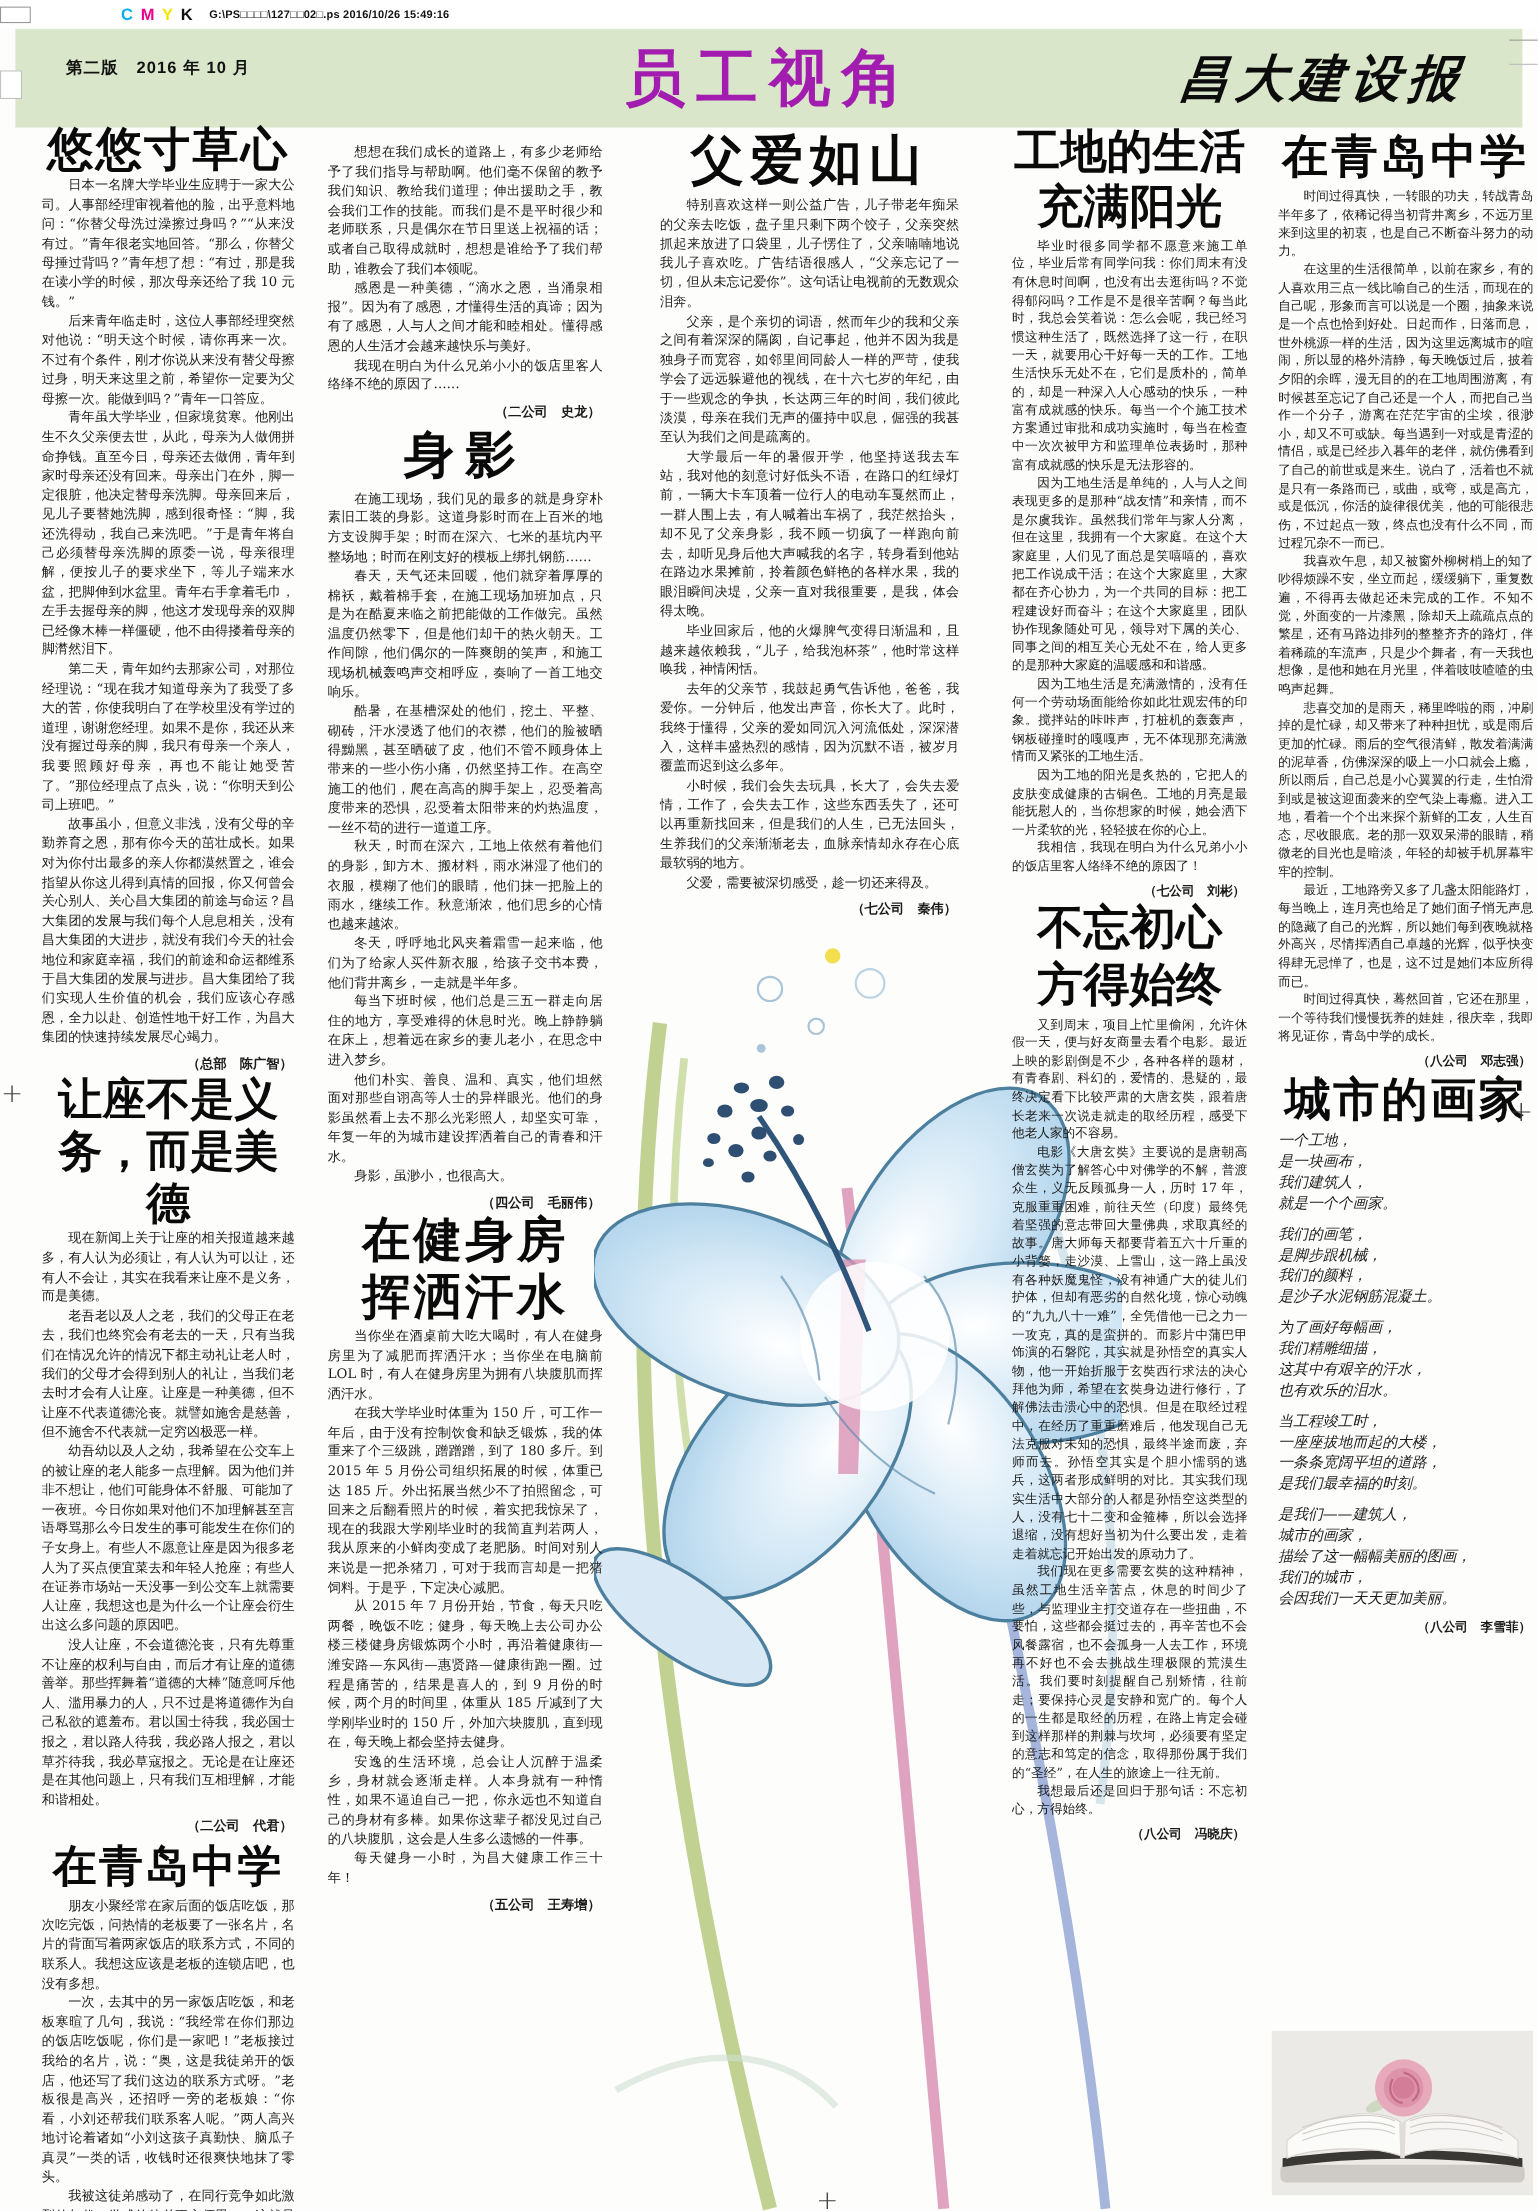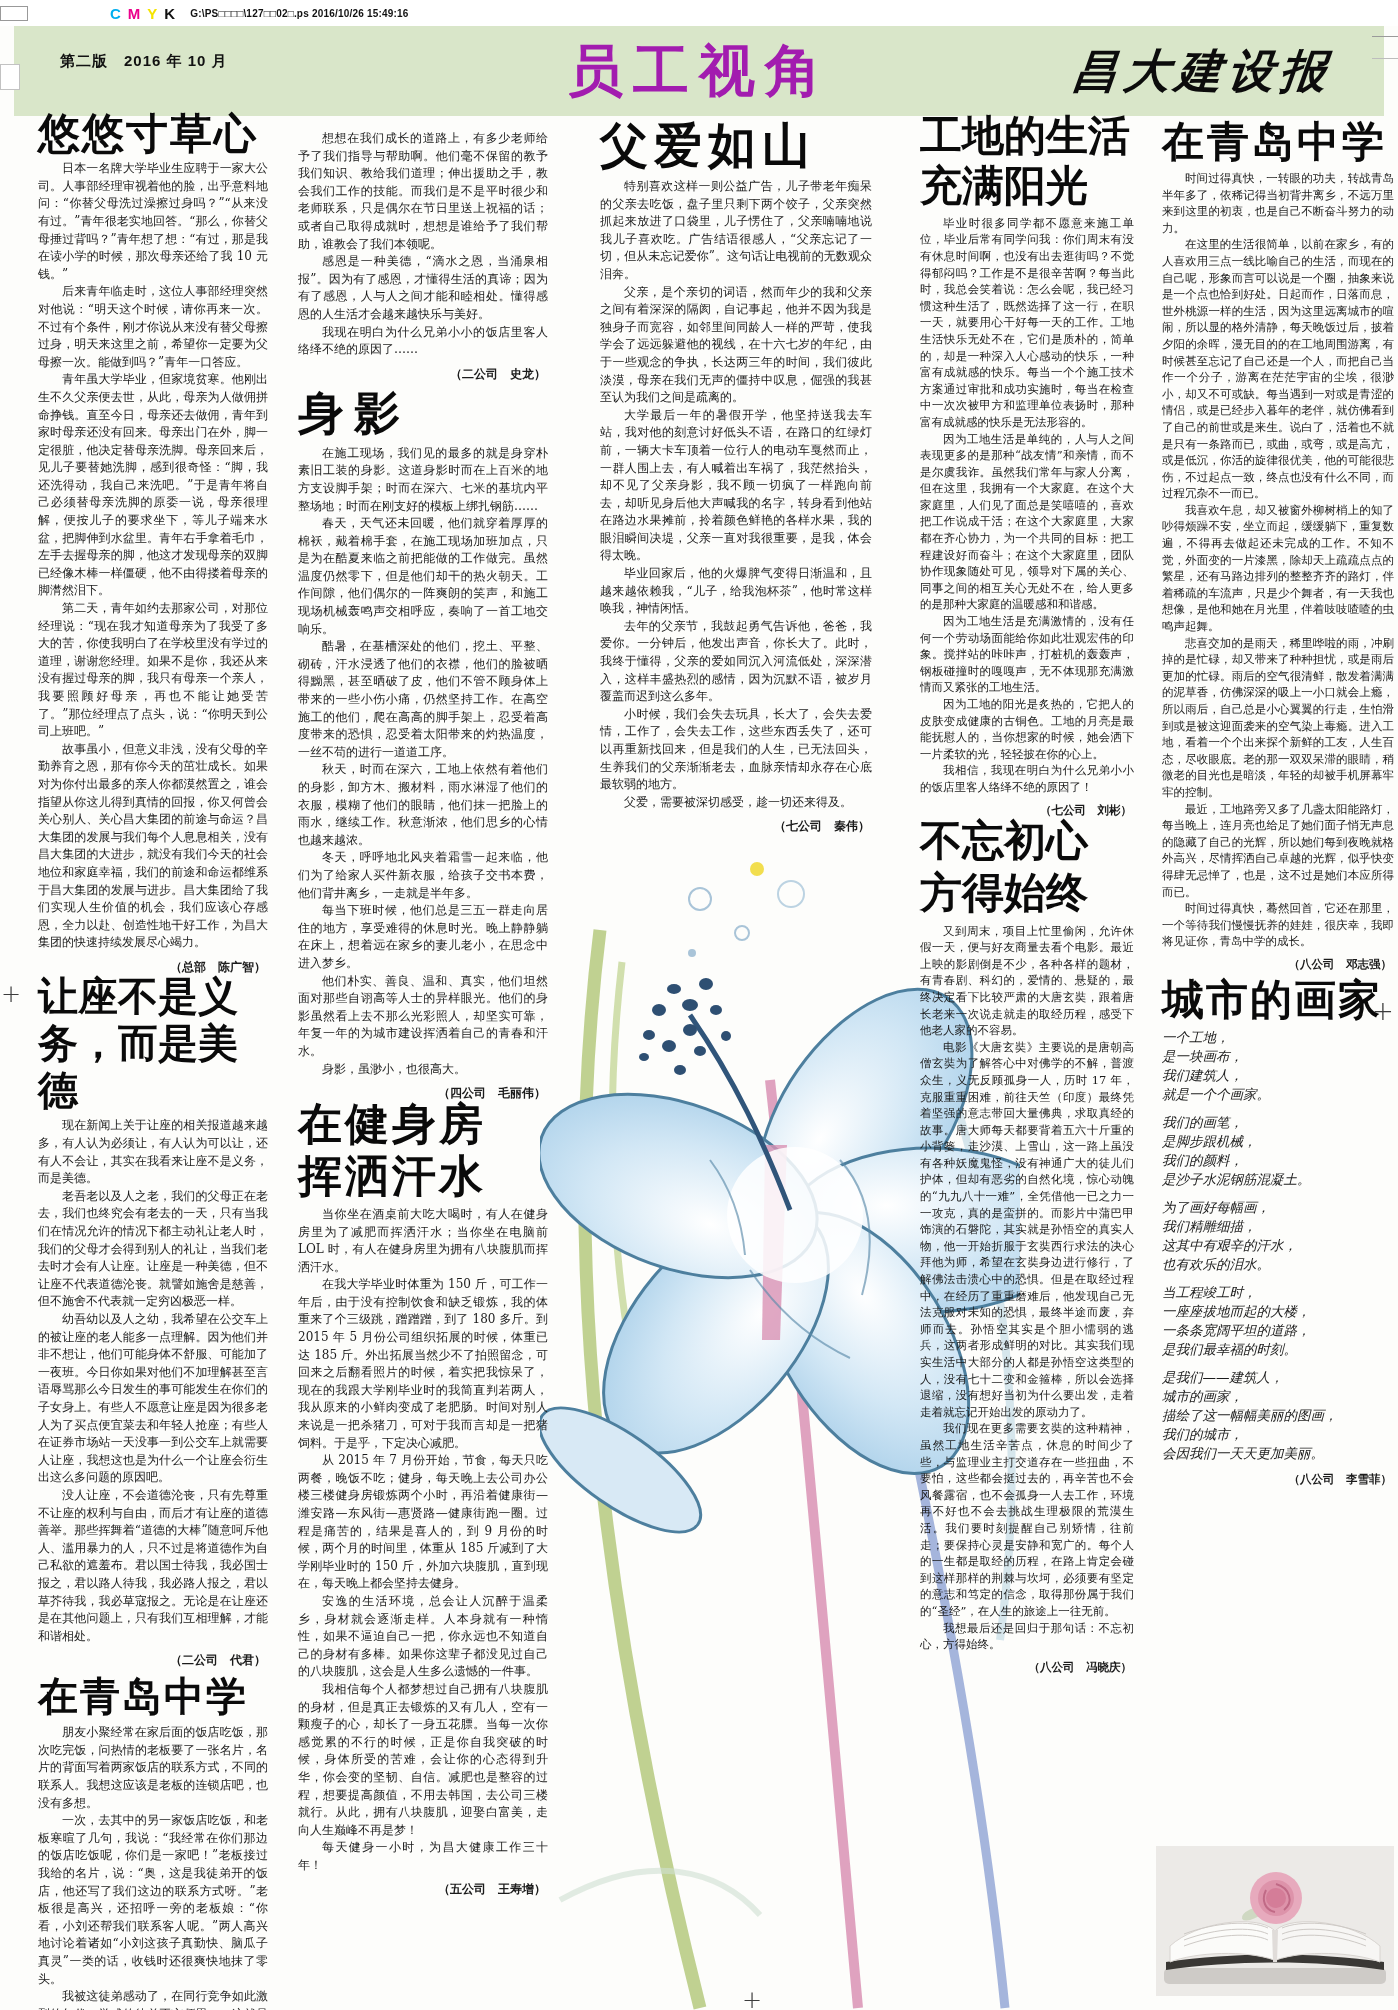--- a/index.html
+++ b/index.html
@@ -28,21 +28,21 @@
       font-style:italic;letter-spacing:6px;transform:skewX(-6deg);color:#0c0c0c;}
   
   .col{position:absolute;top:114px;z-index:3;}
   #col1{left:38px;width:230px;}
   #col2{left:298px;width:250px;}
   #col3{left:600px;width:272px;}
   #col4{left:920px;width:214px;}
   #col5{left:1162px;width:232px;}
   .paras p{margin:0;text-indent:2em;text-align:justify;font-size:12px;line-height:17.6px;}
   #col4 .paras p,#col5 .paras p{font-size:11.5px;line-height:16.6px;}
-  h2.hl{font-family:Liberation Mono, monospace;font-weight:900;
+  h2.hl{font-family:Liberation Serif, serif;font-weight:900;text-align:center;
       white-space:pre-line;color:#0a0a0a;margin:0;}
   .byline{text-align:right;font-weight:bold;font-size:12px;margin:7px 2px 0;}
   #col4 .byline,#col5 .byline{font-size:11.5px;}
   
   .h-caoxin{font-size:42px;line-height:1.1;margin:26px 0 18px;letter-spacing:2px;}
   .h-rangzuo{font-size:40px;line-height:1.18;margin:34px 0 16px;}
   .h-shien{font-size:40px;margin:32px 0 15px;letter-spacing:2px;}
   .h-shenying{font-size:46px;margin:28px 0 16px;letter-spacing:10px;}
   .h-jianshen{font-size:44px;line-height:1.18;margin:26px 0 24px;letter-spacing:3px;}
   .h-fuai{font-size:48px;margin:36px 0 24px;letter-spacing:6px;}
@@ -195,21 +195,20 @@
       <div class="byline">（四公司　毛丽伟）</div>
     </article>
     <article>
       <h2 class="hl h-jianshen">在健身房
 挥洒汗水</h2>
       <div class="paras">
           <p>当你坐在酒桌前大吃大喝时，有人在健身房里为了减肥而挥洒汗水；当你坐在电脑前 LOL 时，有人在健身房里为拥有八块腹肌而挥洒汗水。</p>
           <p>在我大学毕业时体重为 150 斤，可工作一年后，由于没有控制饮食和缺乏锻炼，我的体重来了个三级跳，蹭蹭蹭，到了 180 多斤。到 2015 年 5 月份公司组织拓展的时候，体重已达 185 斤。外出拓展当然少不了拍照留念，可回来之后翻看照片的时候，着实把我惊呆了，现在的我跟大学刚毕业时的我简直判若两人，我从原来的小鲜肉变成了老肥肠。时间对别人来说是一把杀猪刀，可对于我而言却是一把猪饲料。于是乎，下定决心减肥。</p>
           <p>从 2015 年 7 月份开始，节食，每天只吃两餐，晚饭不吃；健身，每天晚上去公司办公楼三楼健身房锻炼两个小时，再沿着健康街—潍安路—东风街—惠贤路—健康街跑一圈。过程是痛苦的，结果是喜人的，到 9 月份的时候，两个月的时间里，体重从 185 斤减到了大学刚毕业时的 150 斤，外加六块腹肌，直到现在，每天晚上都会坚持去健身。</p>
           <p>安逸的生活环境，总会让人沉醉于温柔乡，身材就会逐渐走样。人本身就有一种惰性，如果不逼迫自己一把，你永远也不知道自己的身材有多棒。如果你这辈子都没见过自己的八块腹肌，这会是人生多么遗憾的一件事。</p>
-          <p>我相信每个人都梦想过自己拥有八块腹肌的身材，但是真正去锻炼的又有几人，空有一颗瘦子的心，却长了一身五花膘。当每一次你感觉累的不行的时候，正是你自我突破的时候，身体所受的苦难，会让你的心态得到升华，你会变的坚韧、自信。减肥也是整容的过程，想要提高颜值，不用去韩国，去公司三楼就行。从此，拥有八块腹肌，迎娶白富美，走向人生巅峰不再是梦！</p>
           <p>每天健身一小时，为昌大健康工作三十年！</p>
         </div>
       <div class="byline">（五公司　王寿增）</div>
     </article>
   </section>
 
   <section class="col" id="col3">
     <article>
       <h2 class="hl h-fuai">父爱如山</h2>
       <div class="paras">

